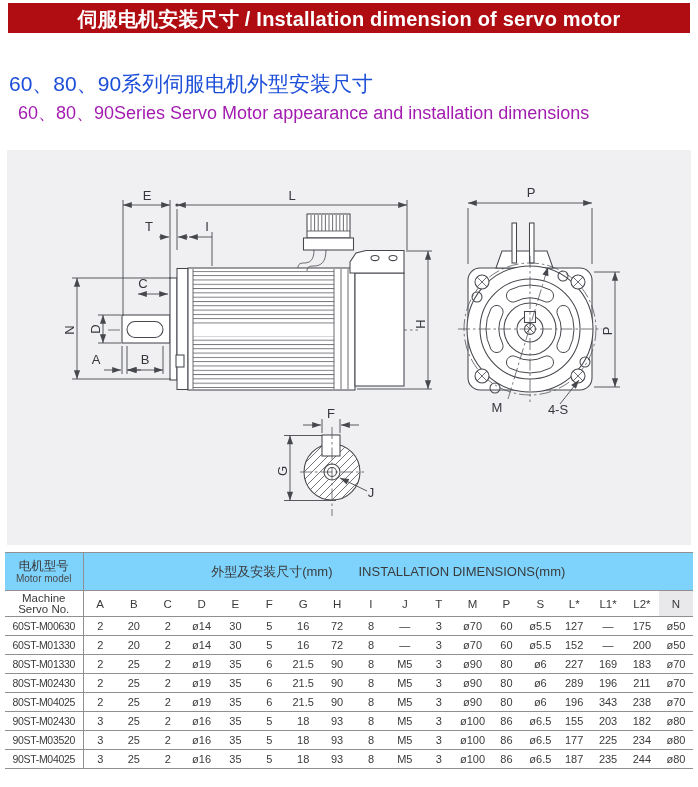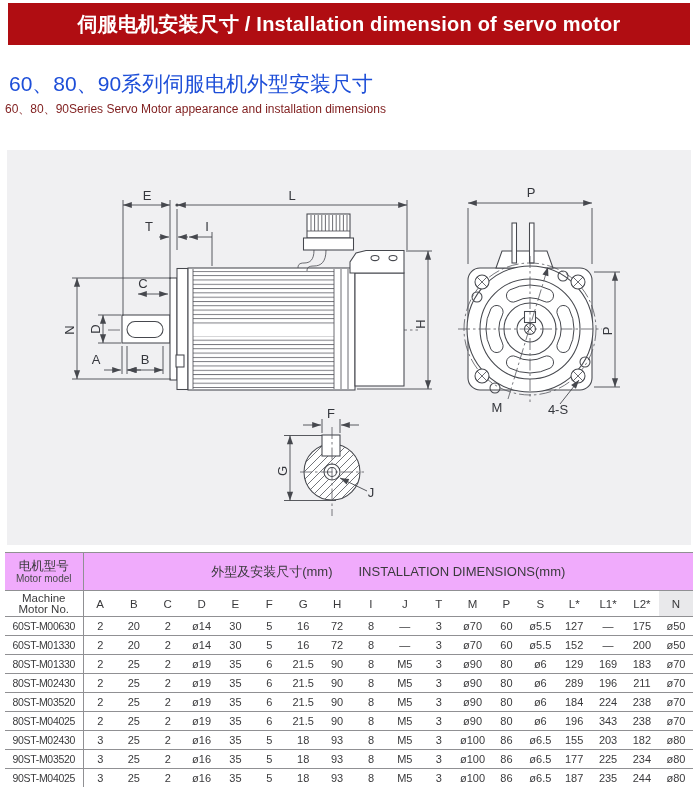--- a/index.html
+++ b/index.html
@@ -1,41 +1,41 @@
 <!DOCTYPE html>
 <html><head>
 <meta charset="utf-8">
 <style>
   html,body{margin:0;padding:0;background:#ffffff;}
   body{position:relative;width:698px;height:787px;font-family:"Liberation Sans",sans-serif;overflow:hidden;}
 
-  .banner{position:absolute;left:8px;top:3px;width:682px;height:42px;background:#b00d12;
-          color:#fff;display:flex;align-items:center;justify-content:center;
+  .banner{position:absolute;left:8px;top:3px;width:682px;height:30px;background:#b00d12;
+          color:#fff;display:flex;align-items:flex-end;justify-content:center;
           font-size:20px;font-weight:bold;letter-spacing:0.2px;}
 
   .subtitle-cn{position:absolute;left:9px;top:70px;font-size:21px;color:#1d4ed8;}
-  .subtitle-en{position:absolute;left:5px;top:101px;font-size:12px;color:#7f1d1d;}
+  .subtitle-en{position:absolute;left:18px;top:101px;font-size:18px;color:#a21caf;}
 
   .panel{position:absolute;left:7px;top:150px;width:684px;height:395px;background:#f0f0f2;}
   .panel svg{display:block;width:684px;height:395px;}
 
   .obj{fill:#ffffff;stroke:#46484e;stroke-width:1.05;}
   .objn{fill:none;stroke:#46484e;stroke-width:1.05;}
   .thin{fill:none;stroke:#46484e;stroke-width:0.8;}
   .dim{stroke:#46484e;stroke-width:0.9;fill:none;}
   .cl{stroke:#55575d;stroke-width:0.8;stroke-dasharray:12 3 2.5 3;fill:none;}
   .lbl{font-family:"Liberation Sans",sans-serif;font-size:13px;fill:#35373d;text-anchor:middle;}
 
   table.dims{position:absolute;left:5px;top:552px;width:688px;border-collapse:collapse;
              table-layout:fixed;color:#3a3a3c;}
   table.dims td,table.dims th{border-top:1px solid #909093;border-bottom:1px solid #909093;
              text-align:center;vertical-align:middle;padding:0;font-weight:normal;}
   col.modelcol{width:78px;}
   .model-cell{border-right:1px solid #909093 !important;}
-  tr.h1 th{height:37px;background:#f0abfc;}
+  tr.h1 th{height:37px;background:#7dd3fc;}
   .mh-cn{display:block;font-size:12.5px;line-height:14px;}
   .mh-en{display:block;font-size:10px;line-height:12px;color:#4a4a4c;}
   .dims-head{font-size:13px;}
   .dims-head .gap{display:inline-block;width:26px;}
   tr.h2 td{height:25px;font-size:11.5px;}
   .base-no{font-size:10px;line-height:11px;}
   tr.h2 td.n-col{background:#e9e9eb;}
   tbody td{height:18px;font-size:11px;}
   tbody td.model-cell{font-size:10.5px;letter-spacing:-0.3px;margin-left:35px;}
 </style>
@@ -244,21 +244,21 @@
         <span class="mh-cn">电机型号</span>
         <span class="mh-en">Motor model</span>
       </th>
       <th colspan="18" class="dims-head">
         <span>外型及安装尺寸(mm)</span><span class="gap"></span><span>INSTALLATION DIMENSIONS(mm)</span>
       </th>
     </tr>
     <tr class="h2">
       <td class="model-cell base-no">
         <div>Machine</div>
-        <div>Motor No.</div>
+        <div>Servo No.</div>
       </td>
     <td>A</td>
         <td>B</td>
         <td>C</td>
         <td>D</td>
         <td>E</td>
         <td>F</td>
         <td>G</td>
         <td>H</td>
         <td>I</td>
@@ -325,21 +325,21 @@
         <td>35</td>
         <td>6</td>
         <td>21.5</td>
         <td>90</td>
         <td>8</td>
         <td>M5</td>
         <td>3</td>
         <td>ø90</td>
         <td>80</td>
         <td>ø6</td>
-        <td>129</td>
+        <td>227</td>
         <td>169</td>
         <td>183</td>
         <td>ø70</td>
       </tr>
       <tr>
         <td class="model-cell">80ST-M02430</td>
         <td>2</td>
         <td>25</td>
         <td>2</td>
         <td>ø19</td>
@@ -352,41 +352,20 @@
         <td>3</td>
         <td>ø90</td>
         <td>80</td>
         <td>ø6</td>
         <td>289</td>
         <td>196</td>
         <td>211</td>
         <td>ø70</td>
       </tr>
       <tr>
-        <td class="model-cell">80ST-M03520</td>
-        <td>2</td>
-        <td>25</td>
-        <td>2</td>
-        <td>ø19</td>
-        <td>35</td>
-        <td>6</td>
-        <td>21.5</td>
-        <td>90</td>
-        <td>8</td>
-        <td>M5</td>
-        <td>3</td>
-        <td>ø90</td>
-        <td>80</td>
-        <td>ø6</td>
-        <td>184</td>
-        <td>224</td>
-        <td>238</td>
-        <td>ø70</td>
-      </tr>
-      <tr>
         <td class="model-cell">80ST-M04025</td>
         <td>2</td>
         <td>25</td>
         <td>2</td>
         <td>ø19</td>
         <td>35</td>
         <td>6</td>
         <td>21.5</td>
         <td>90</td>
         <td>8</td>

